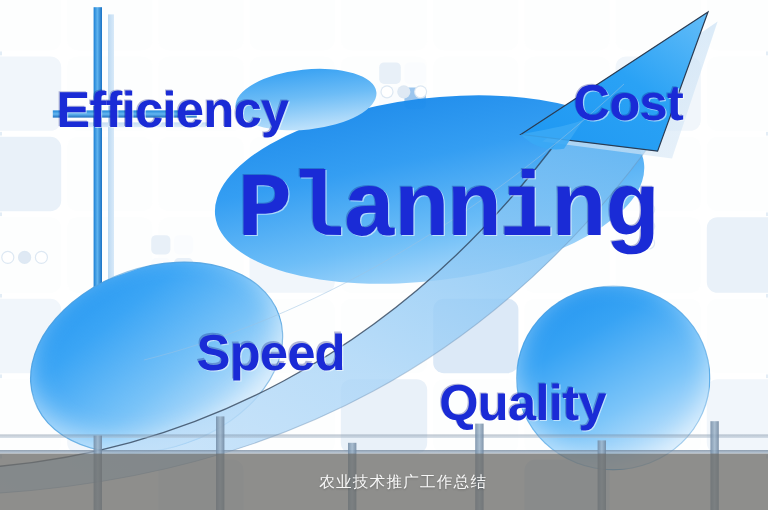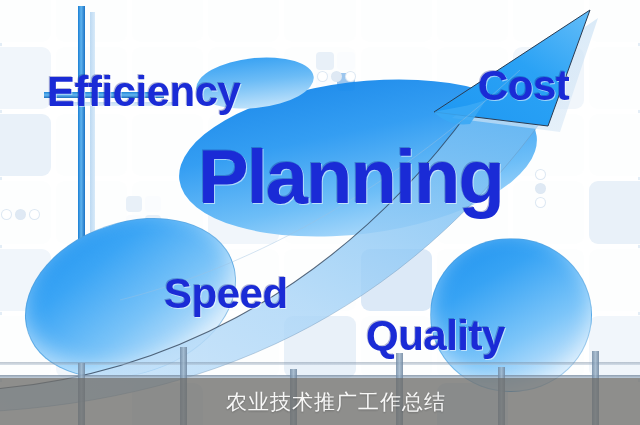--- a/index.html
+++ b/index.html
@@ -122,21 +122,21 @@
     position: absolute;
     font-weight: bold;
     color: #1a2bd6;
     letter-spacing: -0.5px;
     text-shadow:
        1px 1px 0 rgba(255,255,255,0.55),
       -1px -1px 0 rgba(10,20,130,0.30);
     white-space: nowrap;
   }
   .w-efficiency { left: 47px;  top: 68px;  font-size: 42px; }
-  .w-planning   { left: 198px; top: 133px; font-size: 76px; letter-spacing:-2px; }
+  .w-planning   { left: 198px; top: 133px; font-size: 76px; letter-spacing:-2px;font-family:Liberation Mono, monospace; }
   .w-cost       { left: 478px; top: 62px;  font-size: 42px; }
   .w-speed      { left: 126px; top: 270px; font-size: 42px; margin-left: 38px; }
   .w-quality    { left: 366px; top: 312px; font-size: 42px; text-align: right; }
 
   
   .fixture {
     position: absolute;
     bottom: 0;
     width: 7px;
     background: linear-gradient(to right, #6f88a2 0%, #9db4c9 50%, #6c839c 100%);
@@ -156,21 +156,21 @@
     left: 0; right: 0;
     bottom: 0;
     height: 47px;
     background: rgba(110,110,108,0.78);
     display: flex;
     align-items: center;
     justify-content: center;
   }
   .caption-text {
     color: #ffffff;
-    font-size: 21px;
+    font-size: 13px;
     letter-spacing: 1px;
     opacity: 0.93;
     text-shadow: 0 1px 2px rgba(0,0,0,0.25);
     font-family: Liberation Serif, serif;
     margin-left: 32px;
   }
 </style>
 </head>
 <body>
 

